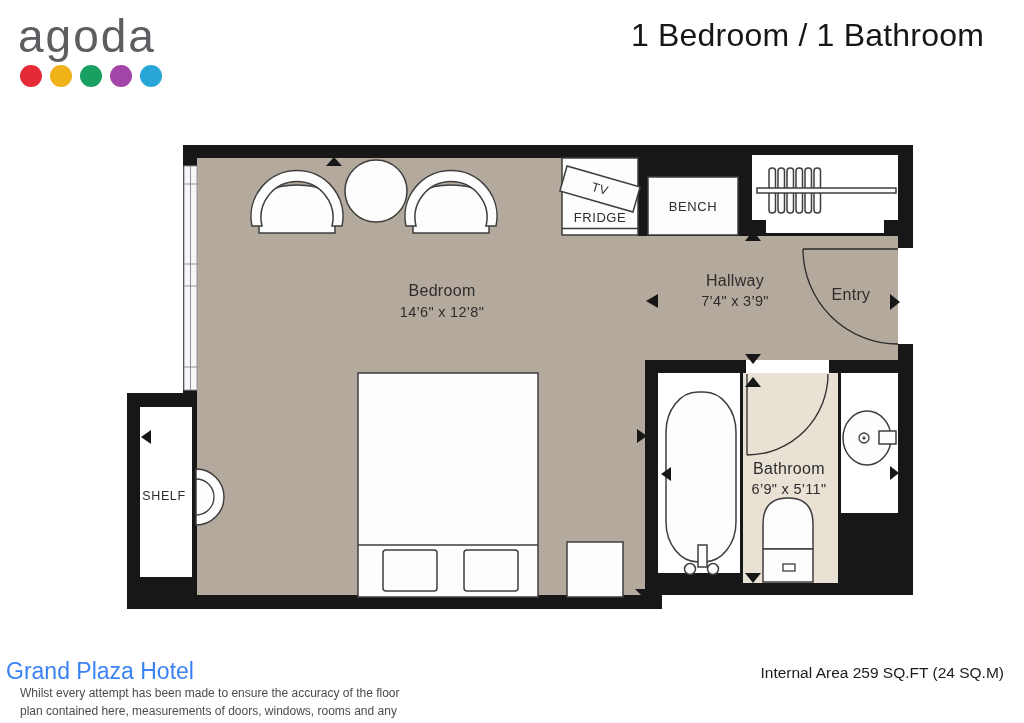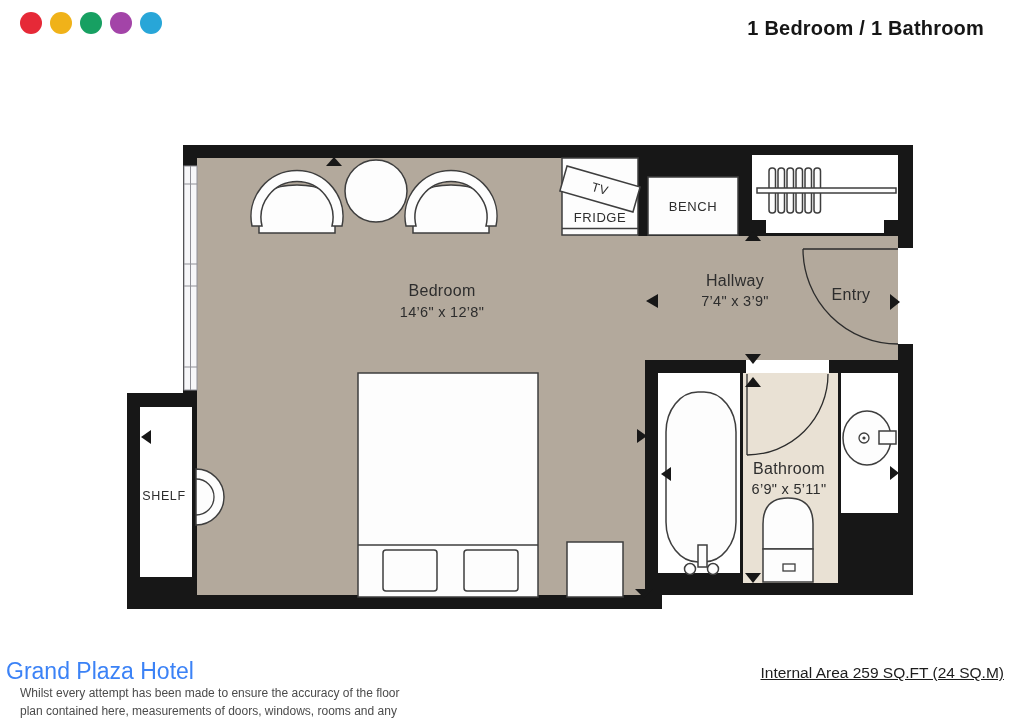--- a/index.html
+++ b/index.html
@@ -4,28 +4,28 @@
 <style>
   html,body{margin:0;padding:0;background:#ffffff;}
   body{width:1024px;height:723px;position:relative;overflow:hidden;
        font-family:"Liberation Sans", sans-serif;}
 
   
   .logo{position:absolute;left:18px;top:10px;}
   .logo-text{font-size:46px;line-height:1.15;color:#5e5e62;letter-spacing:2px;}
   .logo-dots{display:flex;gap:8px;margin-top:2px;margin-left:2px;}
   .logo-dot{width:22px;height:22px;border-radius:50%;background:#ccc;}
-  .page-title{position:absolute;top:17px;right:40px;font-size:20px;
-      font-weight:700;color:#161616;letter-spacing:.2px;}
+  .page-title{position:absolute;top:17px;right:40px;font-size:32px;
+      font-weight:400;color:#161616;letter-spacing:.2px;}
 
   
   .property-name{position:absolute;left:6px;top:658px;font-size:23px;color:#3b82f6;}
   .disclaimer{position:absolute;left:20px;top:684px;width:402px;font-size:12px;
       line-height:1.5;color:#4b4b4b;}
-  .area-text{position:absolute;right:20px;top:664px;font-size:15.5px;color:#1c1c1c;text-decoration:underline;}
+  .area-text{position:absolute;right:20px;top:664px;font-size:15.5px;color:#1c1c1c;}
 
   
   svg{position:absolute;left:0;top:0;}
   .wall{fill:var(--wall,#171717);}
   .floor{fill:var(--floor-main,#b3a99c);}
   .bfloor{fill:var(--floor-bathroom,#e9e1d4);}
   .niche{fill:#ffffff;}
   .furn{fill:var(--furniture,#fdfdfd);stroke:var(--outline,#3e3e3e);stroke-width:1.5;}
   .thin{fill:none;stroke:var(--outline,#3e3e3e);stroke-width:1.3;}
   .door{fill:none;stroke:#2c2c2c;stroke-width:1.3;}
@@ -35,20 +35,21 @@
   text{fill:var(--label,#2d2d2d);font-family:"Liberation Sans", sans-serif;}
   .room-label{font-size:16px;letter-spacing:.3px;}
   .room-dims{font-size:14.5px;letter-spacing:.3px;}
   .fixture-label{font-size:13px;letter-spacing:.6px;}
   .small-label{font-size:12.5px;letter-spacing:.6px;}
 </style>
 </head>
 <body>
 
 <div class="logo">
+  <div class="logo-text">agoda</div>
   <div class="logo-dots">
     <span class="logo-dot" style="background: rgb(230, 41, 55);"></span>
     <span class="logo-dot" style="background: rgb(240, 178, 25);"></span>
     <span class="logo-dot" style="background: rgb(23, 160, 98);"></span>
     <span class="logo-dot" style="background: rgb(163, 68, 168);"></span>
     <span class="logo-dot" style="background: rgb(40, 166, 216);"></span>
   </div>
 </div>
 <div class="page-title">1 Bedroom / 1 Bathroom</div>
 

